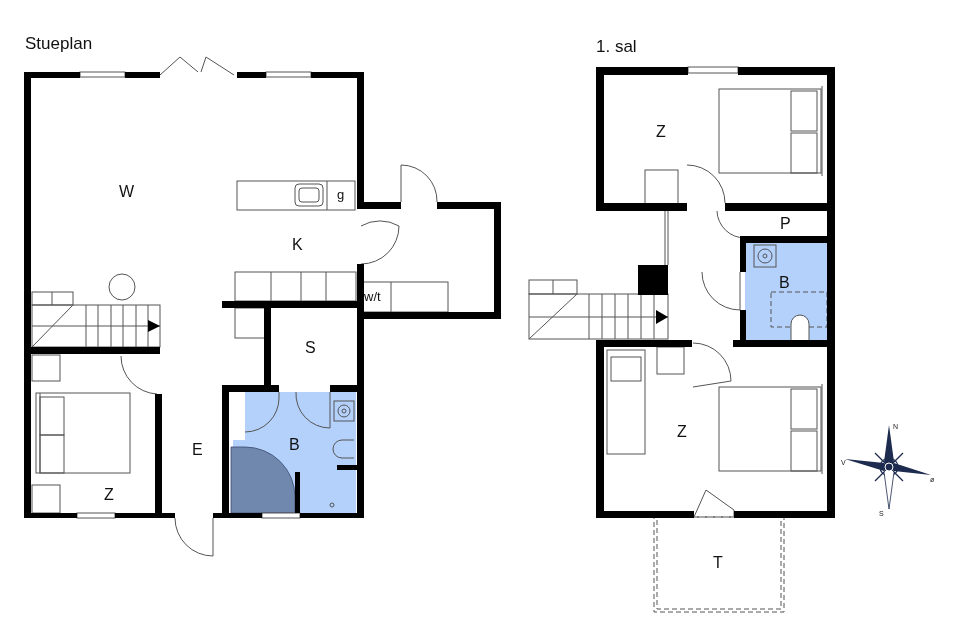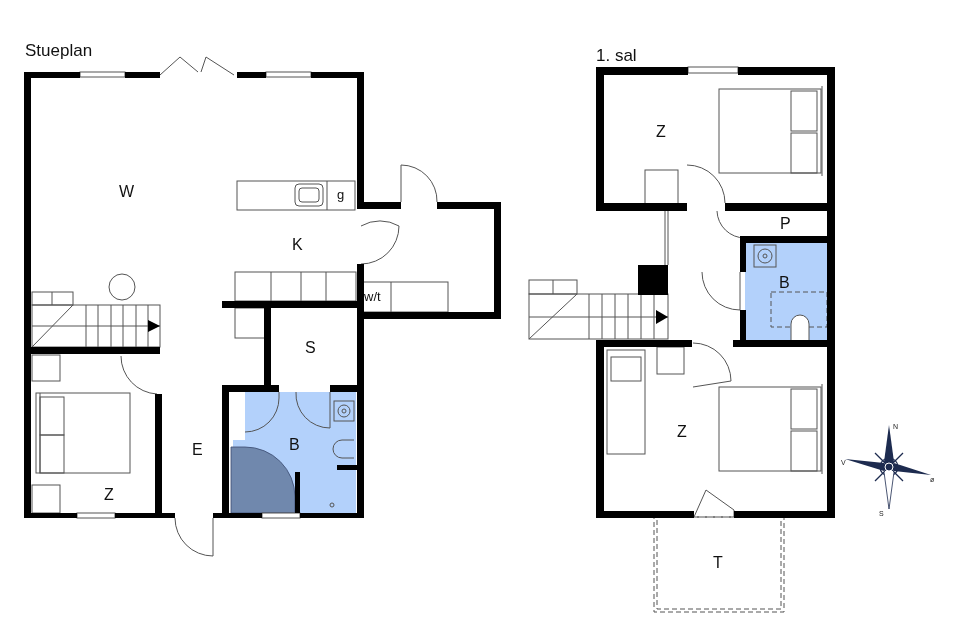--- a/index.html
+++ b/index.html
@@ -6,22 +6,22 @@
   body { width:960px; height:640px; position:relative; overflow:hidden; font-family:"Liberation Sans", sans-serif; }
   .plan-title { position:absolute; font-size:17px; color:#111; }
   svg { position:absolute; left:0; top:0; }
   .room-label { font-family:"Liberation Sans", sans-serif; font-size:16px; fill:#111; }
   .small-label { font-family:"Liberation Sans", sans-serif; font-size:13px; fill:#111; }
   .compass-label { font-family:"Liberation Sans", sans-serif; font-size:7px; fill:#222; }
 </style>
 </head>
 <body>
 
-<div class="plan-title" style="left:25px; top:41px;">Stueplan</div>
-<div class="plan-title" style="left:596px; top:46px;">1. sal</div>
+<div class="plan-title" style="left:25px; top:34px;">Stueplan</div>
+<div class="plan-title" style="left:596px; top:37px;">1. sal</div>
 
 <svg width="960" height="640" viewBox="0 0 960 640">
 
   <g>
 
     <path d="M245 392 L356 392 L356 513 L233 513 L233 440 L245 440 Z" fill="#b3d1fb"></path>
 
     <path d="M231 513 L231 447 L245 447 A50 50 0 0 1 295 497 L295 513 Z" fill="#7088ad" stroke="#3a4a70" stroke-width="0.8"></path>
 
     <g stroke="#555" stroke-width="1" fill="none">

